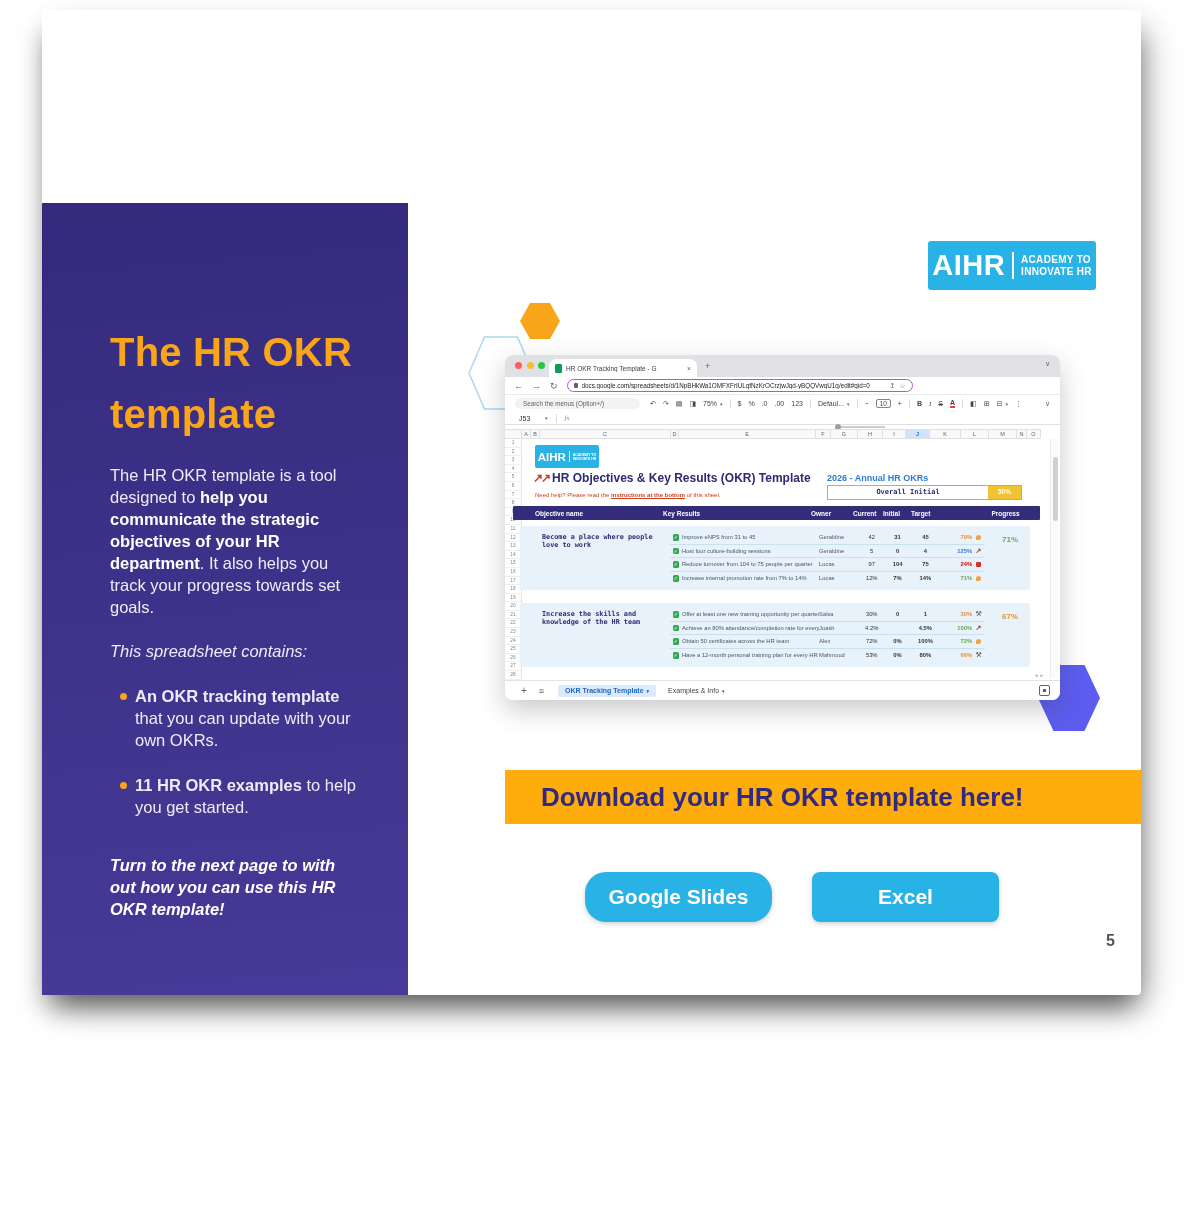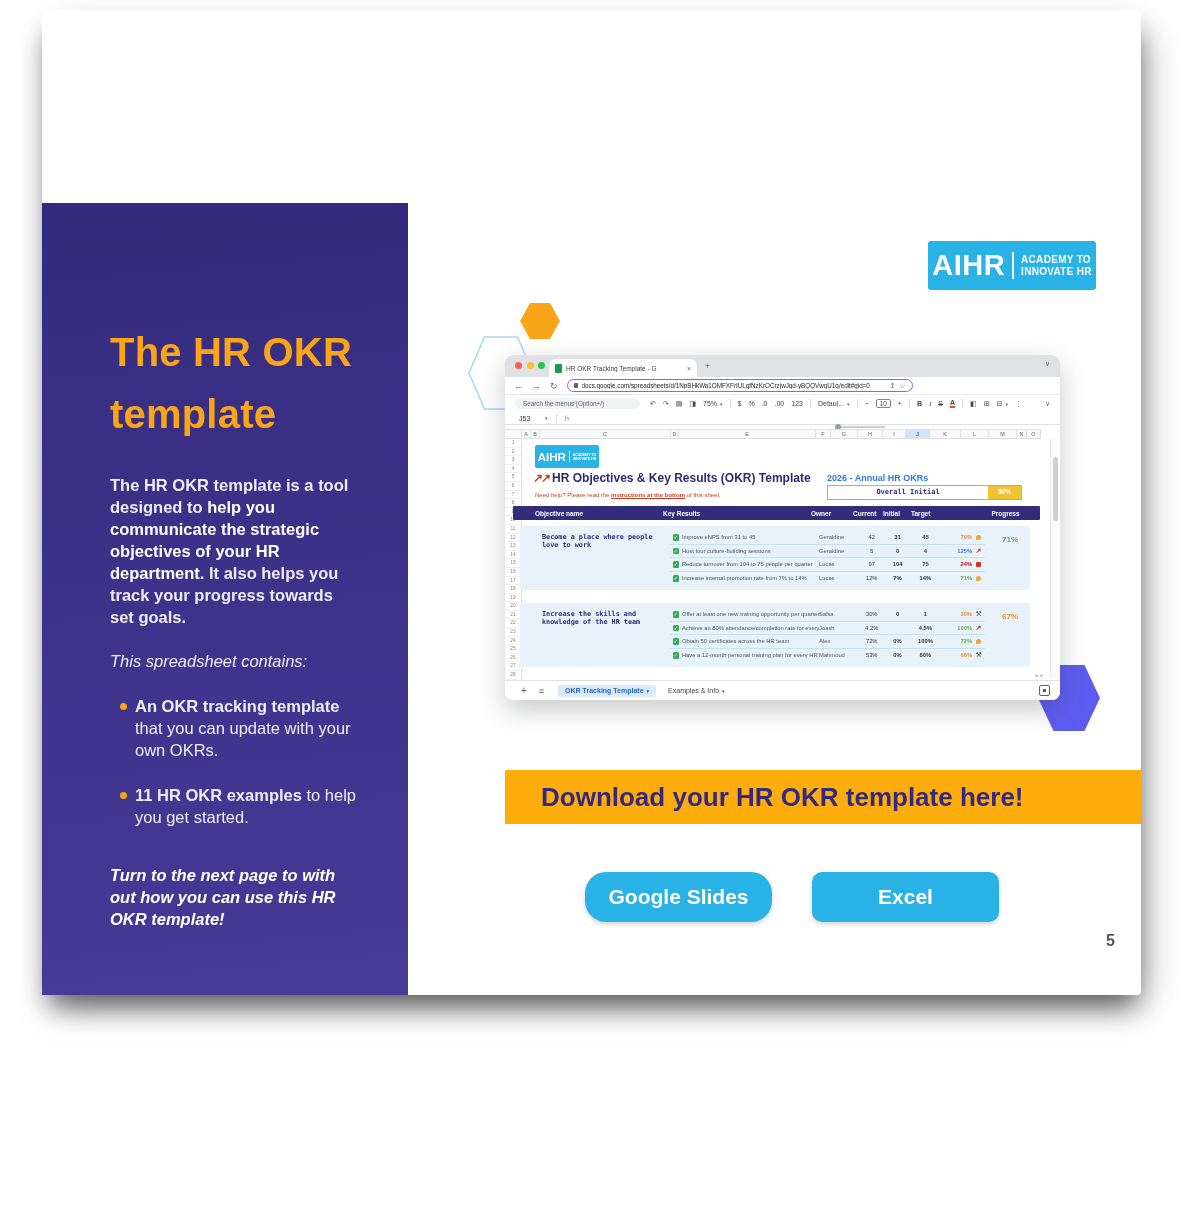--- a/index.html
+++ b/index.html
@@ -8,21 +8,21 @@
 
   
   .page { position:absolute; left:42px; top:10px; width:1099px; height:985px; background:#fff; border-radius:4px;
           box-shadow: 0 18px 26px -6px rgba(0,0,0,0.55), 12px 14px 34px -8px rgba(0,0,0,0.28); }
 
   
   .sidebar { position:absolute; left:0; top:193px; width:366px; height:792px;
              background:linear-gradient(175deg,#342A7C 0%,#473A98 100%);
              padding:118px 30px 0 68px; color:#EDECF6; }
   .sb-title { font-size:40px; font-weight:bold; line-height:62px; letter-spacing:0.2px; }
-  .sb-para { margin-top:29px; font-size:16.5px; line-height:22px; width:244px;font-weight:bold; }
+  .sb-para { margin-top:19px; font-size:16.5px; line-height:22px; width:244px; }
   .sb-para b { color:#ffffff; }
   .sb-contains { margin-top:22px; font-size:16.5px; line-height:22px;font-style:italic; }
   .sb-bullets { margin-top:8px; }
   .bullet { position:relative; padding-left:25px; margin-bottom:7px; font-size:16.5px; line-height:22px; width:252px;margin-top:23px; }
   .bullet .dot { position:absolute; left:10px; top:8px; width:7px; height:7px; border-radius:50%; }
   .sb-footnote { margin-top:36px; font-size:16.5px; line-height:22px; font-weight:bold; font-style:italic; color:#fff; width:240px; }
 
   
   .aihr-logo { position:absolute; left:886px; top:231px; width:168px; height:49px; border-radius:3px;
                display:flex; align-items:center; justify-content:center; gap:7px; color:#fff; }
@@ -447,18 +447,18 @@
         <span class="st-tab"><span>Examples &amp; Info</span><span class="st-car">▾</span></span>
         <span class="explore"></span>
       </div>
     </div>
 
     <div class="banner" style="background: rgb(255, 173, 13); color: rgb(51, 41, 126);">
       <span>Download your HR OKR template here!</span>
     </div>
     <div class="btnrow">
       <button class="cta-btn gs" style="background: rgb(41, 178, 229); border-radius: 21px;">Google Slides</button>
-      <button class="cta-btn xl" style="background: rgb(41, 178, 229);">Excel</button>
+      <button class="cta-btn xl" style="background: rgb(41, 178, 229); border-radius: 8px;">Excel</button>
     </div>
 
     <div class="pagenum">5</div>
   </div>
 </div>
 
 </body></html>

